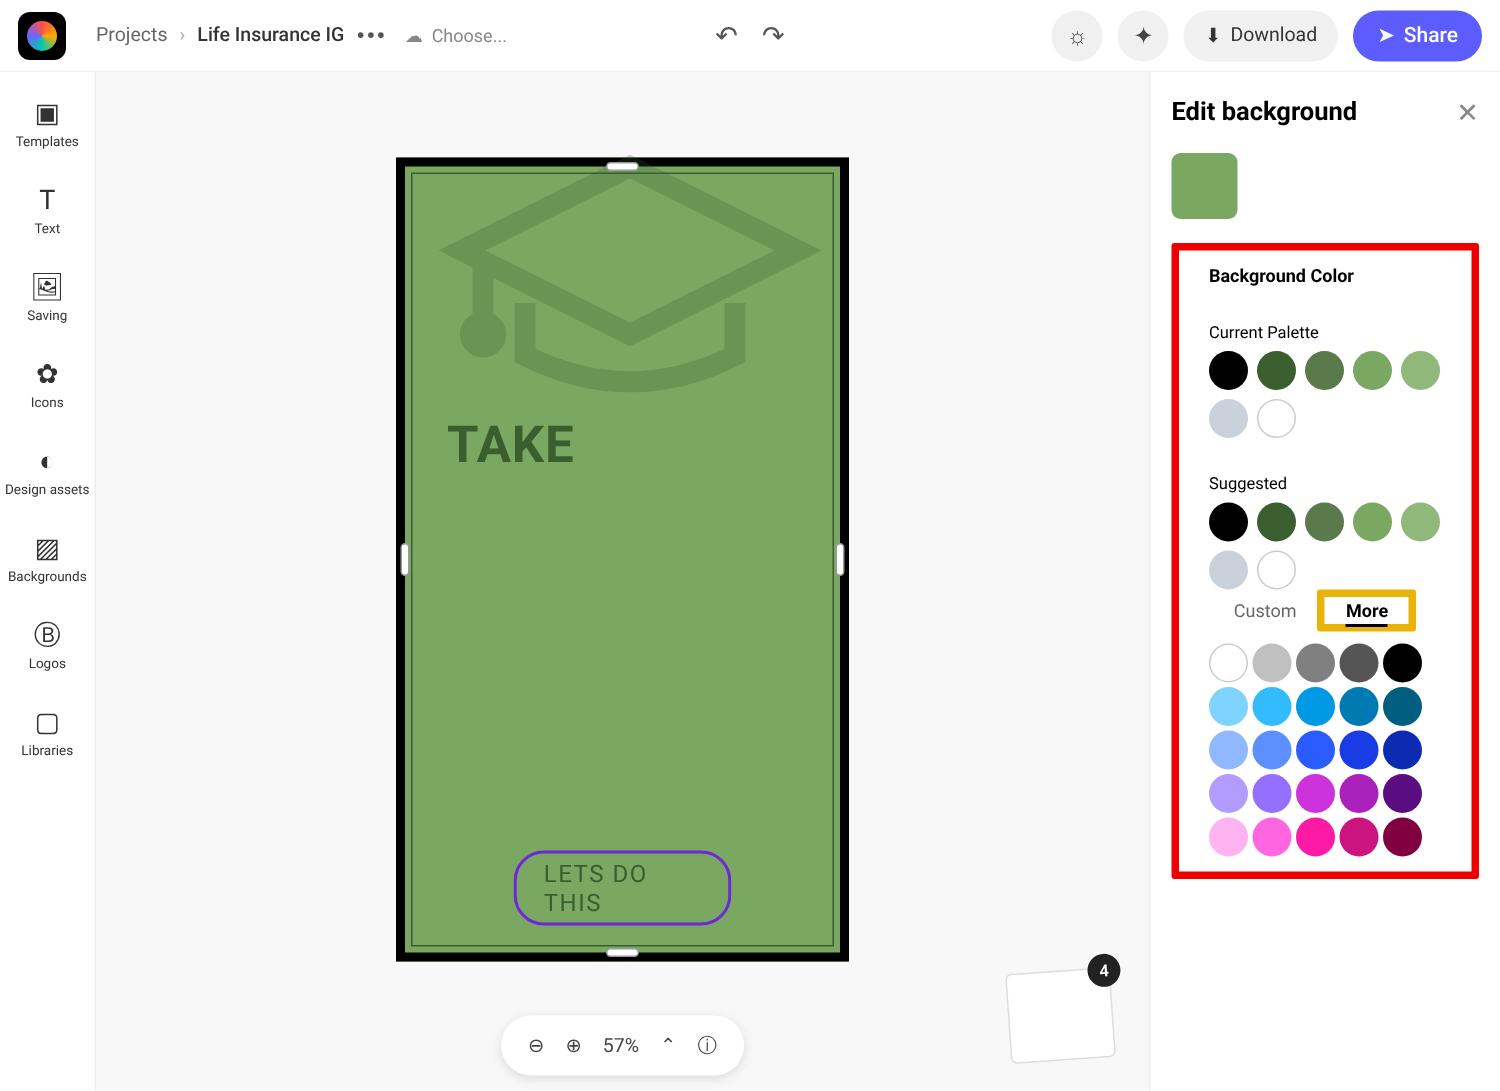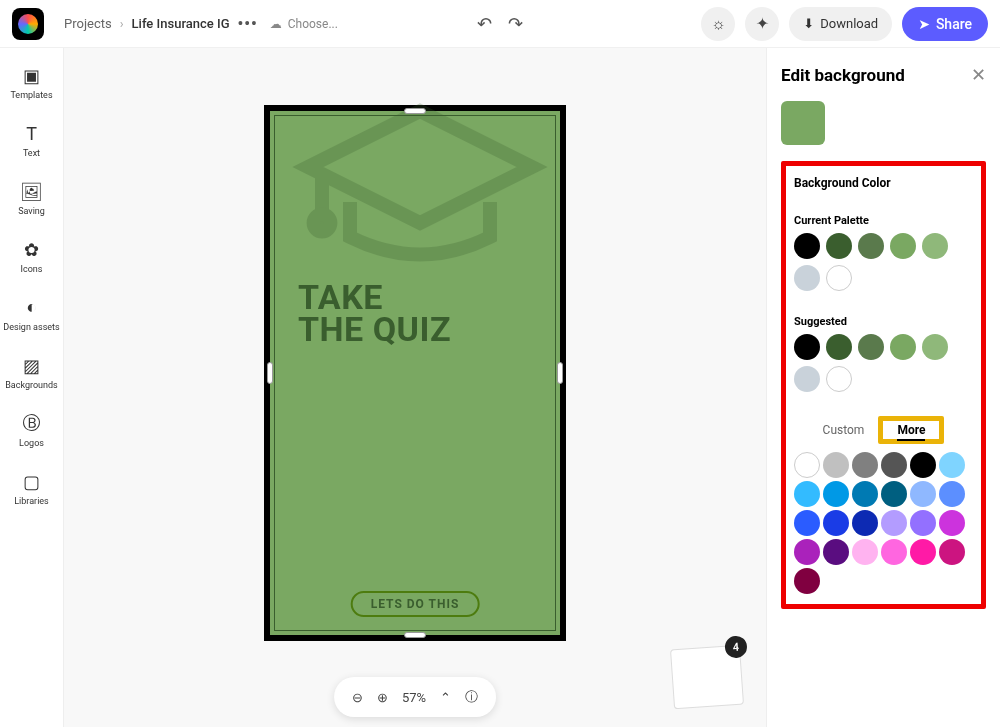--- a/index.html
+++ b/index.html
@@ -27,39 +27,39 @@
 .artboard::before{content:"";position:absolute;inset:4px;border:1.5px solid #3a5e2e}
 .sel-handle{position:absolute;background:#fff;border:1px solid #999;border-radius:3px}
 .sh-t{width:22px;height:6px;top:-3px;left:50%;transform:translateX(-50%)}
 .sh-b{width:22px;height:6px;bottom:-3px;left:50%;transform:translateX(-50%)}
 .sh-l{width:6px;height:22px;left:-3px;top:50%;transform:translateY(-50%)}
 .sh-r{width:6px;height:22px;right:-3px;top:50%;transform:translateY(-50%)}
 .gradcap{position:absolute;top:-30px;left:10px;width:280px;height:200px;opacity:0.25}
 .artboard .txt{position:absolute;left:28px;top:170px;right:28px;font-family:Impact,'Arial Black',sans-serif;font-weight:700;letter-spacing:0.5px}
 .txt-dark{color:#3a5e2e;font-size:34px;line-height:0.96}
 .txt-white{color:#fff;font-size:30px;line-height:1.02;margin-top:6px}
-.cta{position:absolute;bottom:18px;left:50%;transform:translateX(-50%);border:2px solid #4d7c0f;border-radius:20px;padding:4px 18px;color:#3a5e2e;font-size:12px;letter-spacing:1px;font-weight:700}
+.cta{position:absolute;bottom:18px;left:50%;transform:translateX(-50%);border:2px solid #6d28d9;border-radius:20px;padding:4px 18px;color:#3a5e2e;font-size:16px;letter-spacing:1px;font-weight:400}
 .zoom-bar{position:absolute;bottom:10px;left:50%;transform:translateX(-50%);background:#fff;border-radius:22px;height:40px;display:flex;align-items:center;gap:14px;padding:0 18px;box-shadow:0 2px 8px rgba(0,0,0,0.12);font-size:13px;color:#444}
 .zoom-bar span{cursor:pointer}
 .page-thumb{position:absolute;bottom:20px;right:24px;width:70px;height:60px;background:#fff;border:1px solid #ddd;border-radius:4px;transform:rotate(-4deg)}
 .page-badge{position:absolute;top:-10px;right:-8px;width:22px;height:22px;border-radius:50%;background:#222;color:#fff;display:flex;align-items:center;justify-content:center;font-size:11px;font-weight:600}
 .rightpanel{width:234px;border-left:1px solid #eee;padding:16px 14px;overflow-y:auto}
 .rp-head{display:flex;align-items:center;justify-content:space-between;margin-bottom:16px}
 .rp-head h3{font-size:17px;font-weight:700}
 .rp-head .close{color:#888;cursor:pointer;font-size:18px}
 .bg-row{display:flex;align-items:center;gap:12px;margin-bottom:16px}
 .bg-swatch{width:44px;height:44px;background:#7aa862;border-radius:6px}
 .choose-img{border:1px solid #ddd;border-radius:18px;padding:8px 14px;font-size:13px;cursor:pointer;margin-left:auto}
-.section-box{border:5px solid #e00;border-radius:2px;padding:10px 8px}
+.section-box{border:5px solid #e00;border-radius:2px;padding:10px 20px}
 .sec-title{font-size:12px;font-weight:700;margin-bottom:6px}
-.sec-sub{font-size:11px;font-weight:700;margin:24px 0 6px}
+.sec-sub{font-size:11px;font-weight:400;margin:24px 0 6px}
 .swatch-row{display:flex;flex-wrap:wrap;gap:6px}
 .sw{width:26px;height:26px;border-radius:50%;cursor:pointer}
 .sw.stroke{border:1px solid #ccc}
-.tabs{display:flex;gap:14px;margin:24px 0 8px;font-size:12px;justify-content:center;color:#666;align-items:center}
+.tabs{display:flex;gap:14px;margin:0 0 8px;font-size:12px;justify-content:center;color:#666;align-items:center}
 .tabs .active{color:#000;font-weight:700;border-bottom:2px solid #000;padding-bottom:2px}
 .more-hl{border:5px solid #eab308;padding:2px 14px;border-radius:2px}
 .grid-sw{display:flex;flex-wrap:wrap;gap:3px}
 .gsw{width:26px;height:26px;border-radius:50%;cursor:pointer}
 .gsw.stroke{border:1px solid #ccc}
 </style>
 </head>
 <body>
 
 <div class="topbar">
@@ -135,21 +135,20 @@
       <svg class="gradcap" viewBox="0 0 200 140">
           <g stroke="#3a5e2e" stroke-width="10" fill="none">
             <path d="M20 60 L100 20 L180 60 L100 100 Z"></path>
             <path d="M50 85 L50 110 Q100 135 150 110 L150 85"></path>
             <path d="M30 65 L30 95"></path>
             <circle cx="30" cy="100" r="6" fill="#3a5e2e"></circle>
           </g>
         </svg>
       <div class="txt">
         <div class="txt-dark">TAKE</div>
-        <div class="txt-dark">THE QUIZ</div>
       </div>
       <div class="cta">LETS DO THIS</div>
       <div class="sel-handle sh-t"></div>
       <div class="sel-handle sh-b"></div>
       <div class="sel-handle sh-l"></div>
       <div class="sel-handle sh-r"></div>
     </div>
 
     <div class="page-thumb">
       <div class="page-badge">4</div>

